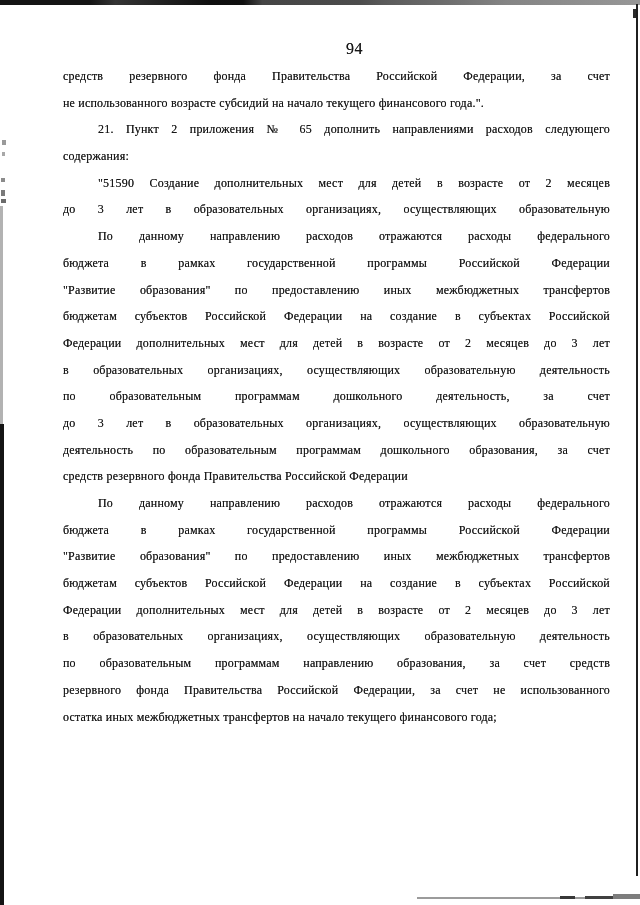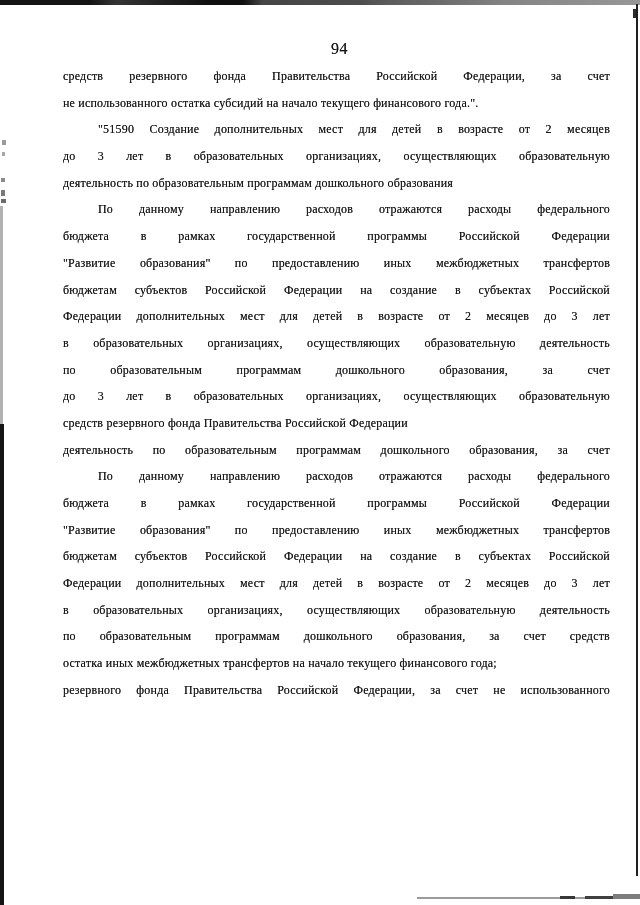--- a/index.html
+++ b/index.html
@@ -32,21 +32,21 @@
   #left-gray-line { left: 0; top: 206px; width: 3px; height: 218px; background: #b2b2b2; }
   #left-black-bar { left: 0; top: 424px; width: 4px; height: 481px; background: #141414; }
   #bottom-gray-line { left: 417px; top: 897px; width: 223px; height: 2px; background: #9b9b9b; }
   #bottom-dark-seg-1 { left: 560px; top: 896px; width: 15px; height: 3px; background: #383838; }
   #bottom-dark-seg-2 { left: 585px; top: 896px; width: 28px; height: 3px; background: #404040; }
   #bottom-right-cap { left: 613px; top: 894px; width: 27px; height: 5px; background: #7d7d7d; }
 
   
   #page-number {
     position: absolute;
-    left: 66px; top: 40px; width: 547px;
+    left: 81px; top: 40px; width: 547px;
     text-align: center;
     font-size: 16px;
     letter-spacing: 0.5px;
     text-shadow: 0 0 0.3px rgba(0,0,0,0.65);
   }
   #text-block {
     position: absolute;
     left: 63px; top: 63px; width: 547px;
     font-size: 12px;
     letter-spacing: 0.2px;
@@ -82,46 +82,49 @@
   <div class="artifact" id="bottom-gray-line"></div>
   <div class="artifact" id="bottom-dark-seg-1"></div>
   <div class="artifact" id="bottom-dark-seg-2"></div>
   <div class="artifact" id="bottom-right-cap"></div>
 
   <div id="page-number">94</div>
 
   <div id="text-block">
       <div class="paragraph">
         <div class="line">средств резервного фонда Правительства Российской Федерации, за счет</div>
-        <div class="line last">не использованного остатка субсидий на начало текущего финансового года.".</div>
+        <div class="line last">не использованного возрасте субсидий на начало текущего финансового года.".</div>
+      </div>
+      <div class="paragraph">
+        <div class="line indent">21. Пункт 2 приложения № 65 дополнить направлениями расходов следующего</div>
+        <div class="line last">содержания:</div>
       </div>
       <div class="paragraph">
         <div class="line indent">"51590 Создание дополнительных мест для детей в возрасте от 2 месяцев</div>
         <div class="line">до 3 лет в образовательных организациях, осуществляющих образовательную</div>
-        <div class="line last">деятельность по образовательным программам дошкольного образования</div>
       </div>
       <div class="paragraph">
         <div class="line indent">По данному направлению расходов отражаются расходы федерального</div>
         <div class="line">бюджета в рамках государственной программы Российской Федерации</div>
         <div class="line">"Развитие образования" по предоставлению иных межбюджетных трансфертов</div>
         <div class="line">бюджетам субъектов Российской Федерации на создание в субъектах Российской</div>
         <div class="line">Федерации дополнительных мест для детей в возрасте от 2 месяцев до 3 лет</div>
         <div class="line">в образовательных организациях, осуществляющих образовательную деятельность</div>
-        <div class="line">по образовательным программам дошкольного образования, за счет</div>
+        <div class="line">по образовательным программам дошкольного деятельность, за счет</div>
       </div>
       <div class="paragraph">
         <div class="line">до 3 лет в образовательных организациях, осуществляющих образовательную</div>
+        <div class="line">деятельность по образовательным программам дошкольного образования, за счет</div>
         <div class="line last">средств резервного фонда Правительства Российской Федерации</div>
-        <div class="line">деятельность по образовательным программам дошкольного образования, за счет</div>
       </div>
       <div class="paragraph">
         <div class="line indent">По данному направлению расходов отражаются расходы федерального</div>
         <div class="line">бюджета в рамках государственной программы Российской Федерации</div>
         <div class="line">"Развитие образования" по предоставлению иных межбюджетных трансфертов</div>
         <div class="line">бюджетам субъектов Российской Федерации на создание в субъектах Российской</div>
         <div class="line">Федерации дополнительных мест для детей в возрасте от 2 месяцев до 3 лет</div>
         <div class="line">в образовательных организациях, осуществляющих образовательную деятельность</div>
-        <div class="line">по образовательным программам дошкольного образования, за счет средств</div>
+        <div class="line">по образовательным программам направлению образования, за счет средств</div>
+        <div class="line">резервного фонда Правительства Российской Федерации, за счет не использованного</div>
         <div class="line last">остатка иных межбюджетных трансфертов на начало текущего финансового года;</div>
-        <div class="line">резервного фонда Правительства Российской Федерации, за счет не использованного</div>
       </div>
     </div>
 </div>
 
 </body></html>

